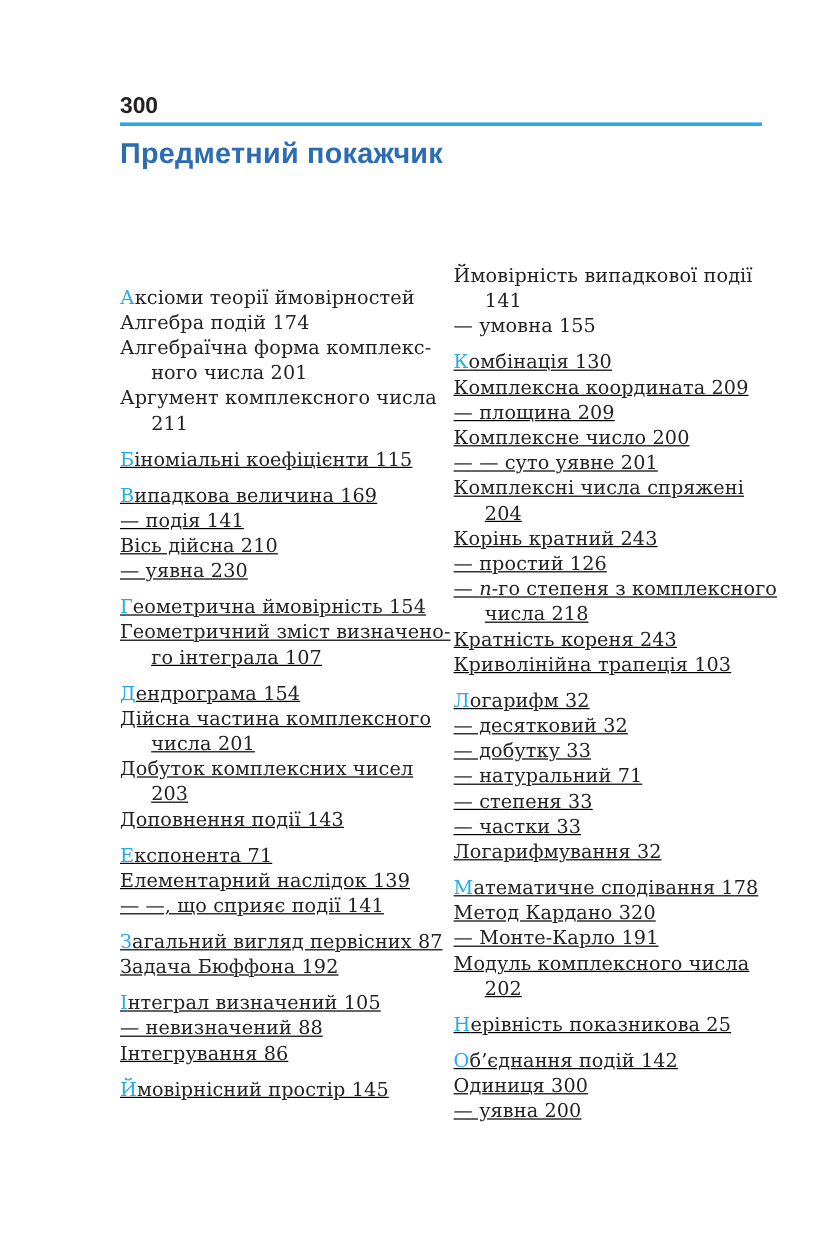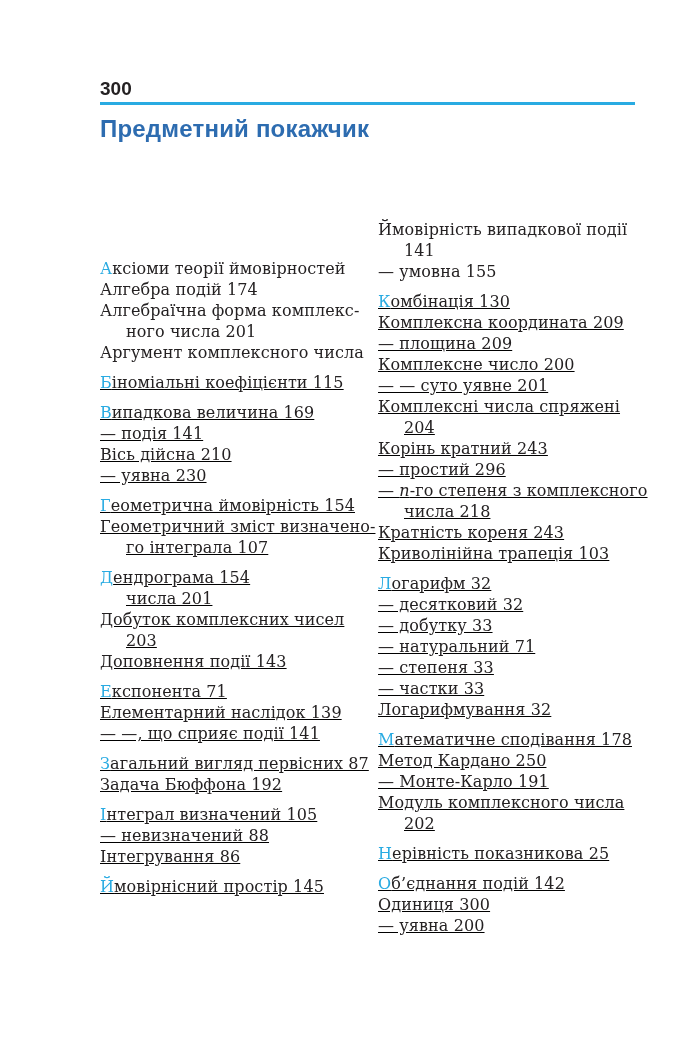--- a/index.html
+++ b/index.html
@@ -83,20 +83,21 @@
           </div>
           <div class="entry">
             <div class="line"><span>Алгебра подій 174</span></div>
           </div>
           <div class="entry">
             <div class="line"><span>Алгебраїчна форма комплекс-</span></div>
             <div class="line cont"><span>ного числа 201</span></div>
           </div>
           <div class="entry">
             <div class="line"><span>Аргумент комплексного числа</span></div>
+            <div class="line cont"><span>211</span></div>
           </div>
         </div>
         <div class="group">
           <div class="entry">
             <div class="line"><span class="seg-cap">Б</span><span>іноміальні коефіцієнти 115</span></div>
           </div>
         </div>
         <div class="group">
           <div class="entry">
             <div class="line"><span class="seg-cap">В</span><span>ипадкова величина 169</span></div>
@@ -118,20 +119,21 @@
           <div class="entry">
             <div class="line"><span>Геометричний зміст визначено-</span></div>
             <div class="line cont"><span>го інтеграла 107</span></div>
           </div>
         </div>
         <div class="group">
           <div class="entry">
             <div class="line"><span class="seg-cap">Д</span><span>ендрограма 154</span></div>
           </div>
           <div class="entry">
+            <div class="line"><span>Дійсна частина комплексного</span></div>
             <div class="line cont"><span>числа 201</span></div>
           </div>
           <div class="entry">
             <div class="line"><span>Добуток комплексних чисел</span></div>
             <div class="line cont"><span>203</span></div>
           </div>
           <div class="entry">
             <div class="line"><span>Доповнення події 143</span></div>
           </div>
         </div>
@@ -198,21 +200,21 @@
             <div class="line"><span>— — суто уявне 201</span></div>
           </div>
           <div class="entry">
             <div class="line"><span>Комплексні числа спряжені</span></div>
             <div class="line cont"><span>204</span></div>
           </div>
           <div class="entry">
             <div class="line"><span>Корінь кратний 243</span></div>
           </div>
           <div class="entry">
-            <div class="line"><span>— простий 296</span></div>
+            <div class="line"><span>— простий 126</span></div>
           </div>
           <div class="entry">
             <div class="line"><span>— </span><span class="seg-i">n</span><span>-го степеня з комплексного</span></div>
             <div class="line cont"><span>числа 218</span></div>
           </div>
           <div class="entry">
             <div class="line"><span>Кратність кореня 243</span></div>
           </div>
           <div class="entry">
             <div class="line"><span>Криволінійна трапеція 103</span></div>
@@ -239,21 +241,21 @@
           </div>
           <div class="entry">
             <div class="line"><span>Логарифмування 32</span></div>
           </div>
         </div>
         <div class="group">
           <div class="entry">
             <div class="line"><span class="seg-cap">М</span><span>атематичне сподівання 178</span></div>
           </div>
           <div class="entry">
-            <div class="line"><span>Метод Кардано 250</span></div>
+            <div class="line"><span>Метод Кардано 320</span></div>
           </div>
           <div class="entry">
             <div class="line"><span>— Монте-Карло 191</span></div>
           </div>
           <div class="entry">
             <div class="line"><span>Модуль комплексного числа</span></div>
             <div class="line cont"><span>202</span></div>
           </div>
         </div>
         <div class="group">

